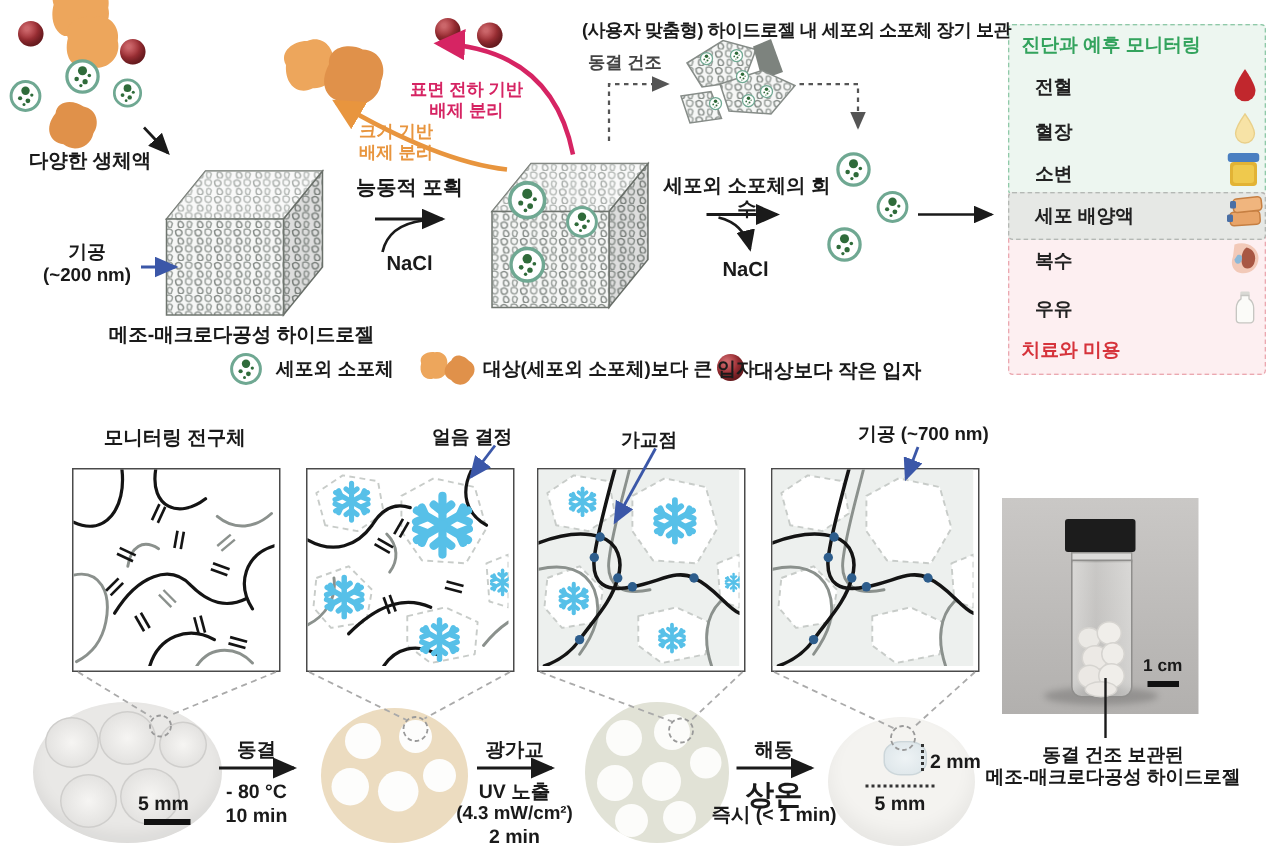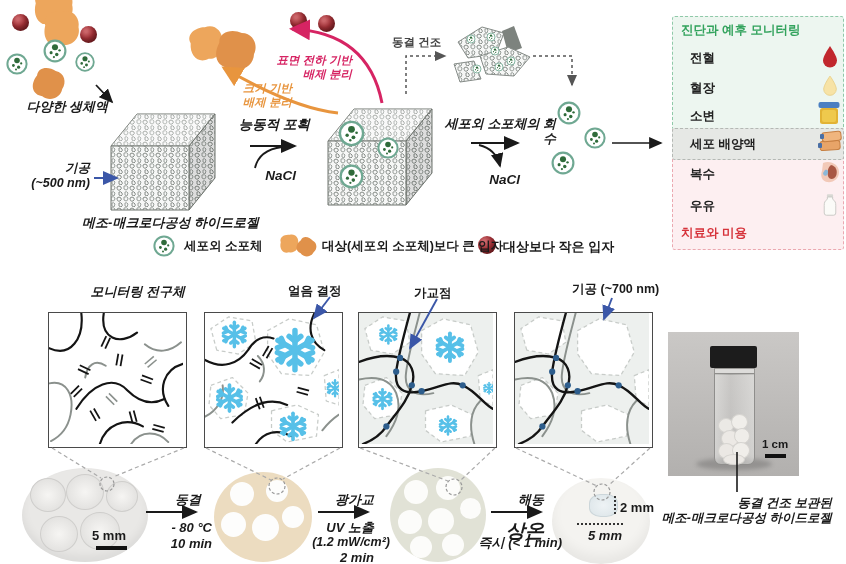--- a/index.html
+++ b/index.html
@@ -1,20 +1,20 @@
 <!DOCTYPE html>
 <html><head>
 <meta charset="utf-8">
 <style>
   html,body{margin:0;padding:0;background:#fff;}
   .canvas{position:relative;width:846px;height:564px;background:#fff;overflow:hidden;
           font-family:"Liberation Sans","DejaVu Sans",sans-serif;color:#1a1a1a;}
   .abs{position:absolute;}
   .lbl{position:absolute;font-weight:700;color:#1a1a1a;line-height:1.18;z-index:10;}
-  .ctr{text-align:right;font-style:italic;}
+  .ctr{text-align:center;}
   .overlay{position:absolute;left:0;top:0;z-index:6;pointer-events:none;}
   .panelbox{position:absolute;background:#fff;border:1.5px solid #4a4a4a;z-index:3;}
   .photo{position:absolute;border-radius:50%;z-index:3;}
   .gc{position:absolute;border-radius:50%;}
   .sphere{position:absolute;border-radius:50%;z-index:4;
     background:radial-gradient(circle at 35% 30%, #cb666a 8%, #a03036 45%, #7c1d22 85%);
     box-shadow:inset -2px -3px 4px rgba(0,0,0,.25);}
   .appbox{position:absolute;border-radius:3px;z-index:3;}
   .green-dash{background:#edf6f0;border:1.6px dashed #8fc9a8;}
   .pink-dash{background:#fdeff1;border:1.6px dashed #eba8b0;}
@@ -176,38 +176,39 @@
   </div>
 
   <svg class="abs" style="left:103px;top:108px;z-index:3" width="115" height="105">
     <polygon points="8,38 34,6 112,6 86,38" fill="url(#speck)" stroke="#6f756f" stroke-width="1"></polygon>
     <polygon points="8,38 34,6 112,6 86,38" fill="rgba(255,255,255,0.3)"></polygon>
     <polygon points="86,38 112,6 112,70 86,102" fill="url(#speck)" stroke="#6f756f" stroke-width="1"></polygon>
     <polygon points="86,38 112,6 112,70 86,102" fill="rgba(0,0,0,0.10)"></polygon>
     <polygon points="8,38 86,38 86,102 8,102" fill="url(#speck)" stroke="#6f756f" stroke-width="1"></polygon>
   </svg>
   <div class="lbl ctr" style="left:26px;top:161px;width:64px;font-size:12.5px">
-    <span>기공</span><br><span>(~500 nm)</span>
+    <span>기공</span><br><span>(~200 nm)</span>
   </div>
   <div class="lbl ctr" style="left:63px;top:215px;width:196px;font-size:13px">메조-매크로다공성 하이드로젤</div>
 
   <div class="lbl ctr" style="left:236px;top:117px;width:74px;font-size:13.5px">능동적 포획</div>
   <div class="lbl ctr" style="left:250px;top:168px;width:46px;font-size:13.5px;font-weight:600">NaCl</div>
 
   <svg class="abs" style="left:320px;top:103px;z-index:3" width="115" height="105">
     <polygon points="8,38 34,6 112,6 86,38" fill="url(#speck)" stroke="#6f756f" stroke-width="1"></polygon>
     <polygon points="8,38 34,6 112,6 86,38" fill="rgba(255,255,255,0.3)"></polygon>
     <polygon points="86,38 112,6 112,70 86,102" fill="url(#speck)" stroke="#6f756f" stroke-width="1"></polygon>
     <polygon points="86,38 112,6 112,70 86,102" fill="rgba(0,0,0,0.10)"></polygon>
     <polygon points="8,38 86,38 86,102 8,102" fill="url(#speck)" stroke="#6f756f" stroke-width="1"></polygon>
     <use href="#ev" x="17" y="16" width="29" height="29"></use>
     <use href="#ev" x="56" y="33" width="24" height="24"></use>
     <use href="#ev" x="18" y="60" width="27" height="27"></use>
   </svg>
 
+  <div class="lbl" style="left:388px;top:13px;font-size:12px;white-space:nowrap;letter-spacing:-0.3px">(사용자 맞춤형) 하이드로젤 내 세포외 소포체 장기 보관</div>
   <div class="lbl" style="left:392px;top:36px;font-size:11.5px;font-weight:600;color:#444">동결 건조</div>
   <svg class="abs" style="left:450px;top:22px;z-index:3" width="88" height="66">
     <polygon points="8,20 32,5 54,11 46,32 18,36" fill="url(#speck)" stroke="#868c88" stroke-width="1"></polygon>
     <polygon points="52,9 64,4 72,26 58,31" fill="#7d837e"></polygon>
     <polygon points="30,34 58,25 80,35 64,54 36,52" fill="url(#speck)" stroke="#868c88" stroke-width="1"></polygon>
     <polygon points="4,42 24,39 31,57 10,60" fill="url(#speck)" stroke="#868c88" stroke-width="1"></polygon>
     <use href="#ev" x="16" y="12" width="10" height="10"></use>
       <use href="#ev" x="36" y="10" width="10" height="10"></use>
     <use href="#ev" x="56" y="34" width="10" height="10"></use>
       <use href="#ev" x="22" y="42" width="10" height="10"></use>
@@ -475,21 +476,21 @@
   <div class="photo" style="left:214px;top:472px;width:98px;height:90px;background:#ecdcc0">
     <div class="gc" style="left:16px;top:10px;width:24px;height:24px;background:#fdfdfc"></div>
     <div class="gc" style="left:52px;top:8px;width:22px;height:22px;background:#fdfdfc"></div>
     <div class="gc" style="left:7px;top:40px;width:25px;height:25px;background:#fdfdfc"></div>
     <div class="gc" style="left:38px;top:42px;width:27px;height:27px;background:#fdfdfc"></div>
     <div class="gc" style="left:68px;top:34px;width:22px;height:22px;background:#fdfdfc"></div>
   </div>
 
   <div class="lbl ctr" style="left:312px;top:492px;width:62px;font-size:13px">광가교</div>
   <div class="lbl ctr" style="left:312px;top:520px;width:62px;font-size:13px">UV 노출</div>
-  <div class="lbl ctr" style="left:296px;top:535px;width:94px;font-size:12.5px">(1.2 mW/cm²)</div>
+  <div class="lbl ctr" style="left:296px;top:535px;width:94px;font-size:12.5px">(4.3 mW/cm²)</div>
   <div class="lbl ctr" style="left:312px;top:550px;width:62px;font-size:13px">2 min</div>
 
   <div class="photo" style="left:390px;top:468px;width:96px;height:94px;background:#e1e2d6">
     <div class="gc" style="left:14px;top:12px;width:24px;height:24px;background:#fcfcfa"></div>
     <div class="gc" style="left:46px;top:8px;width:24px;height:24px;background:#fcfcfa"></div>
     <div class="gc" style="left:70px;top:30px;width:21px;height:21px;background:#fcfcfa"></div>
     <div class="gc" style="left:8px;top:42px;width:24px;height:24px;background:#fcfcfa"></div>
     <div class="gc" style="left:38px;top:40px;width:26px;height:26px;background:#fcfcfa"></div>
     <div class="gc" style="left:20px;top:68px;width:22px;height:22px;background:#fcfcfa"></div>
     <div class="gc" style="left:52px;top:66px;width:22px;height:22px;background:#fcfcfa"></div>

